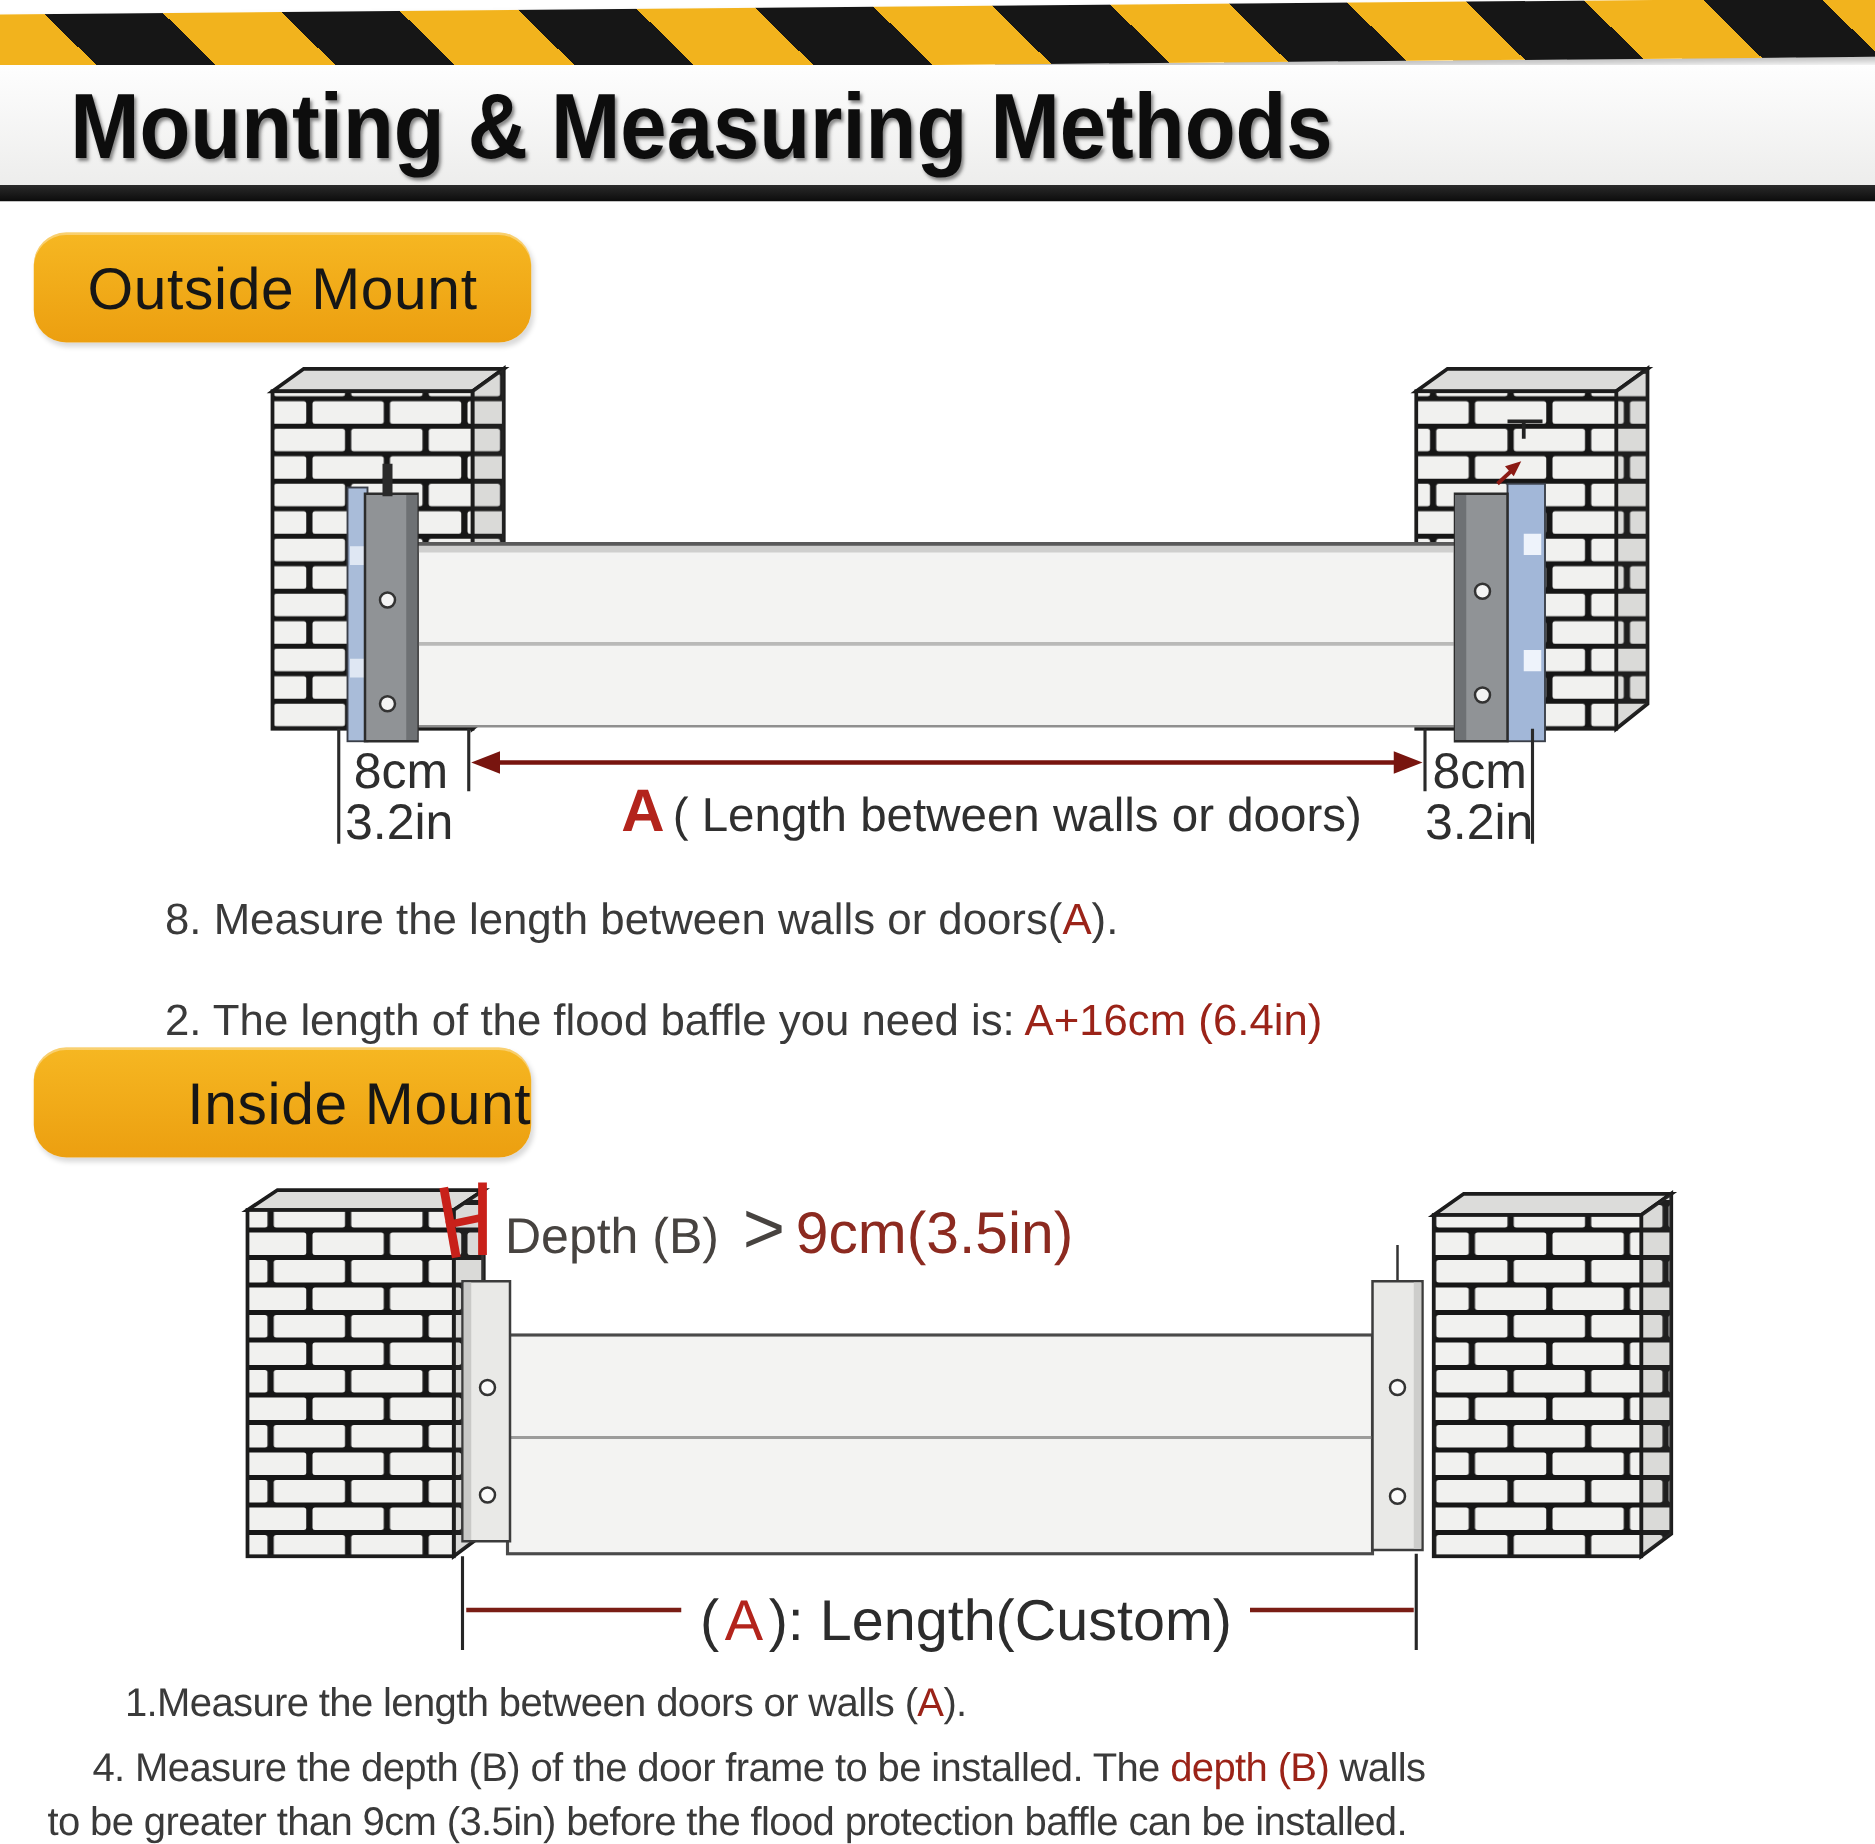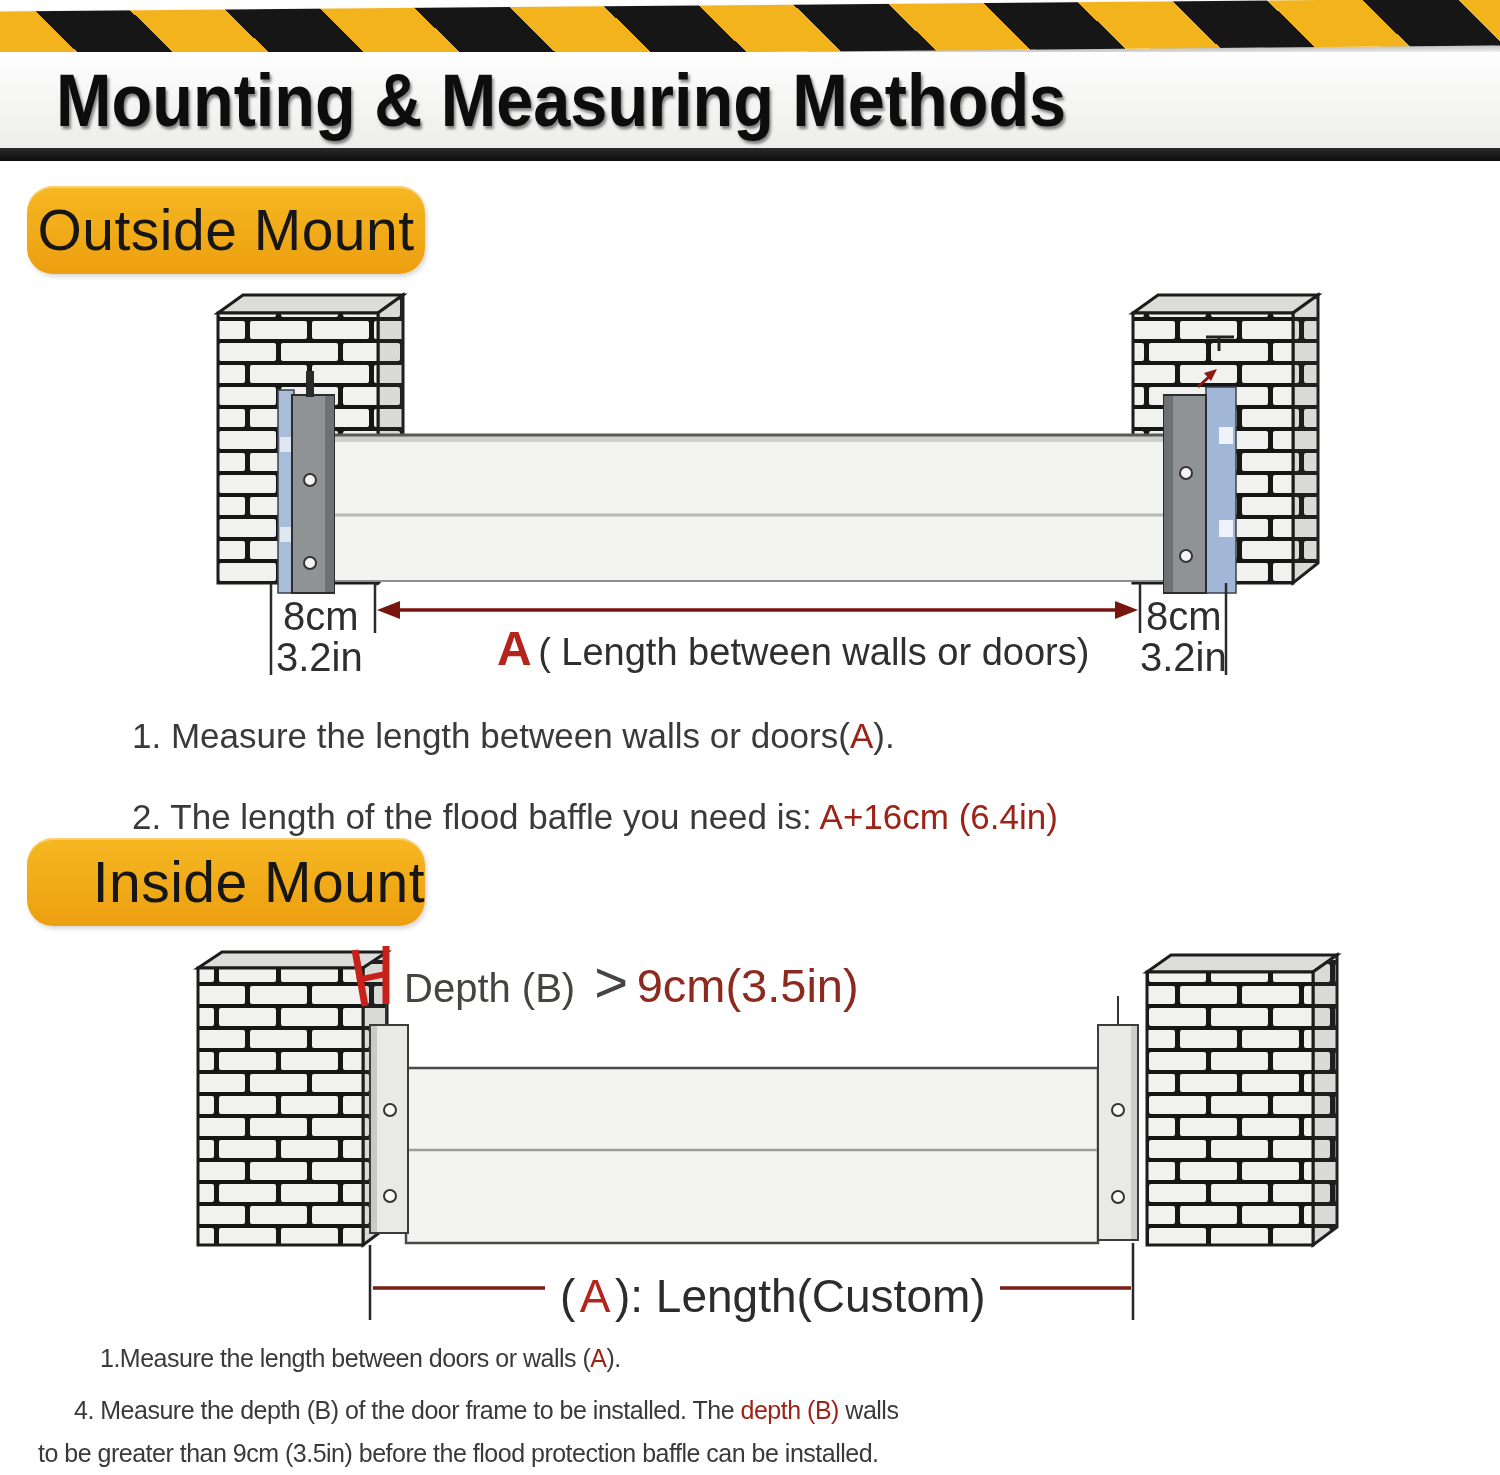--- a/index.html
+++ b/index.html
@@ -30,40 +30,40 @@
     background:linear-gradient(180deg,#2a2a2a,#0c0c0c);
   }
   
   .mount-label{
     position:absolute;left:27px;width:398px;height:88px;
     background:linear-gradient(180deg,#f6b722,#ec9f10);
     border-radius:26px;
     display:flex;align-items:center;justify-content:center;
     box-shadow:inset 0 2px 0 rgba(255,255,255,0.35), 2px 3px 4px rgba(0,0,0,0.15);
   }
-  .mount-label span{font-size:57px;color:#161616;letter-spacing:0.5px;}
+  .mount-label span{font-size:47px;color:#161616;letter-spacing:0.5px;}
   #label-outside{top:186px;}
   #label-inside{top:838px;justify-content:flex-end;}
   
   .diagram{position:absolute;left:0;}
   #svg-outside{top:275px;}
   #svg-inside{top:940px;}
   .dim-label{font-size:40px;fill:#2e2e2e;}
   .span-letter{font-size:48px;font-weight:bold;fill:#b3241c;}
   .span-text{font-size:38px;fill:#2f2f2f;}
   .depth-label{font-size:40px;fill:#474340;}
   .depth-gt{font-size:58px;fill:#474340;}
   .depth-value{font-size:47px;fill:#8c2a20;}
   .len-black{font-size:46px;fill:#2c2c2c;}
   .len-red{font-size:46px;fill:#b3241c;}
   
   .step-line{
     position:absolute;white-space:nowrap;font-size:35px;color:#3a3a3a;
   }
-  .steps-b .step-line,.step-line.b{font-size:25px;letter-spacing:-0.5px;}
+  .steps-b .step-line,.step-line.b{font-size:32px;letter-spacing:-0.5px;}
   .rd{color:#9b2318;}
   #out-step1{left:132px;top:716px;}
   #out-step2{left:132px;top:769px;margin-top:28px;}
   #in-step1{left:100px;top:1344px;}
   #in-step2a{left:74px;top:1396px;}
   #in-step2b{left:38px;top:1439px;}
 </style>
 </head>
 <body>
 
@@ -148,21 +148,21 @@
     <text class="dim-label" x="1146" y="355">8cm</text>
     <text class="dim-label" x="1140" y="396">3.2in</text>
     <text x="497" y="390">
       <tspan class="span-letter">A</tspan>
       <tspan class="span-text" dx="2">( Length between walls or doors)</tspan>
     </text>
   </g>
 </svg>
 
 <div class="step-line" id="out-step1">
-  <span>1. Measure the length between walls or doors(</span><span class="rd">A</span><span>).</span>
+  <span>8. Measure the length between walls or doors(</span><span class="rd">A</span><span>).</span>
 </div>
 <div class="step-line" id="out-step2">
   <span>2. The length of the flood baffle you need is: </span><span class="rd">A+16cm (6.4in)</span>
 </div>
 
 <div class="mount-label" id="label-inside">
   <span>Inside Mount</span>
 </div>
 
 <svg id="svg-inside" class="diagram" width="1500" height="535" viewBox="0 0 1500 535">

